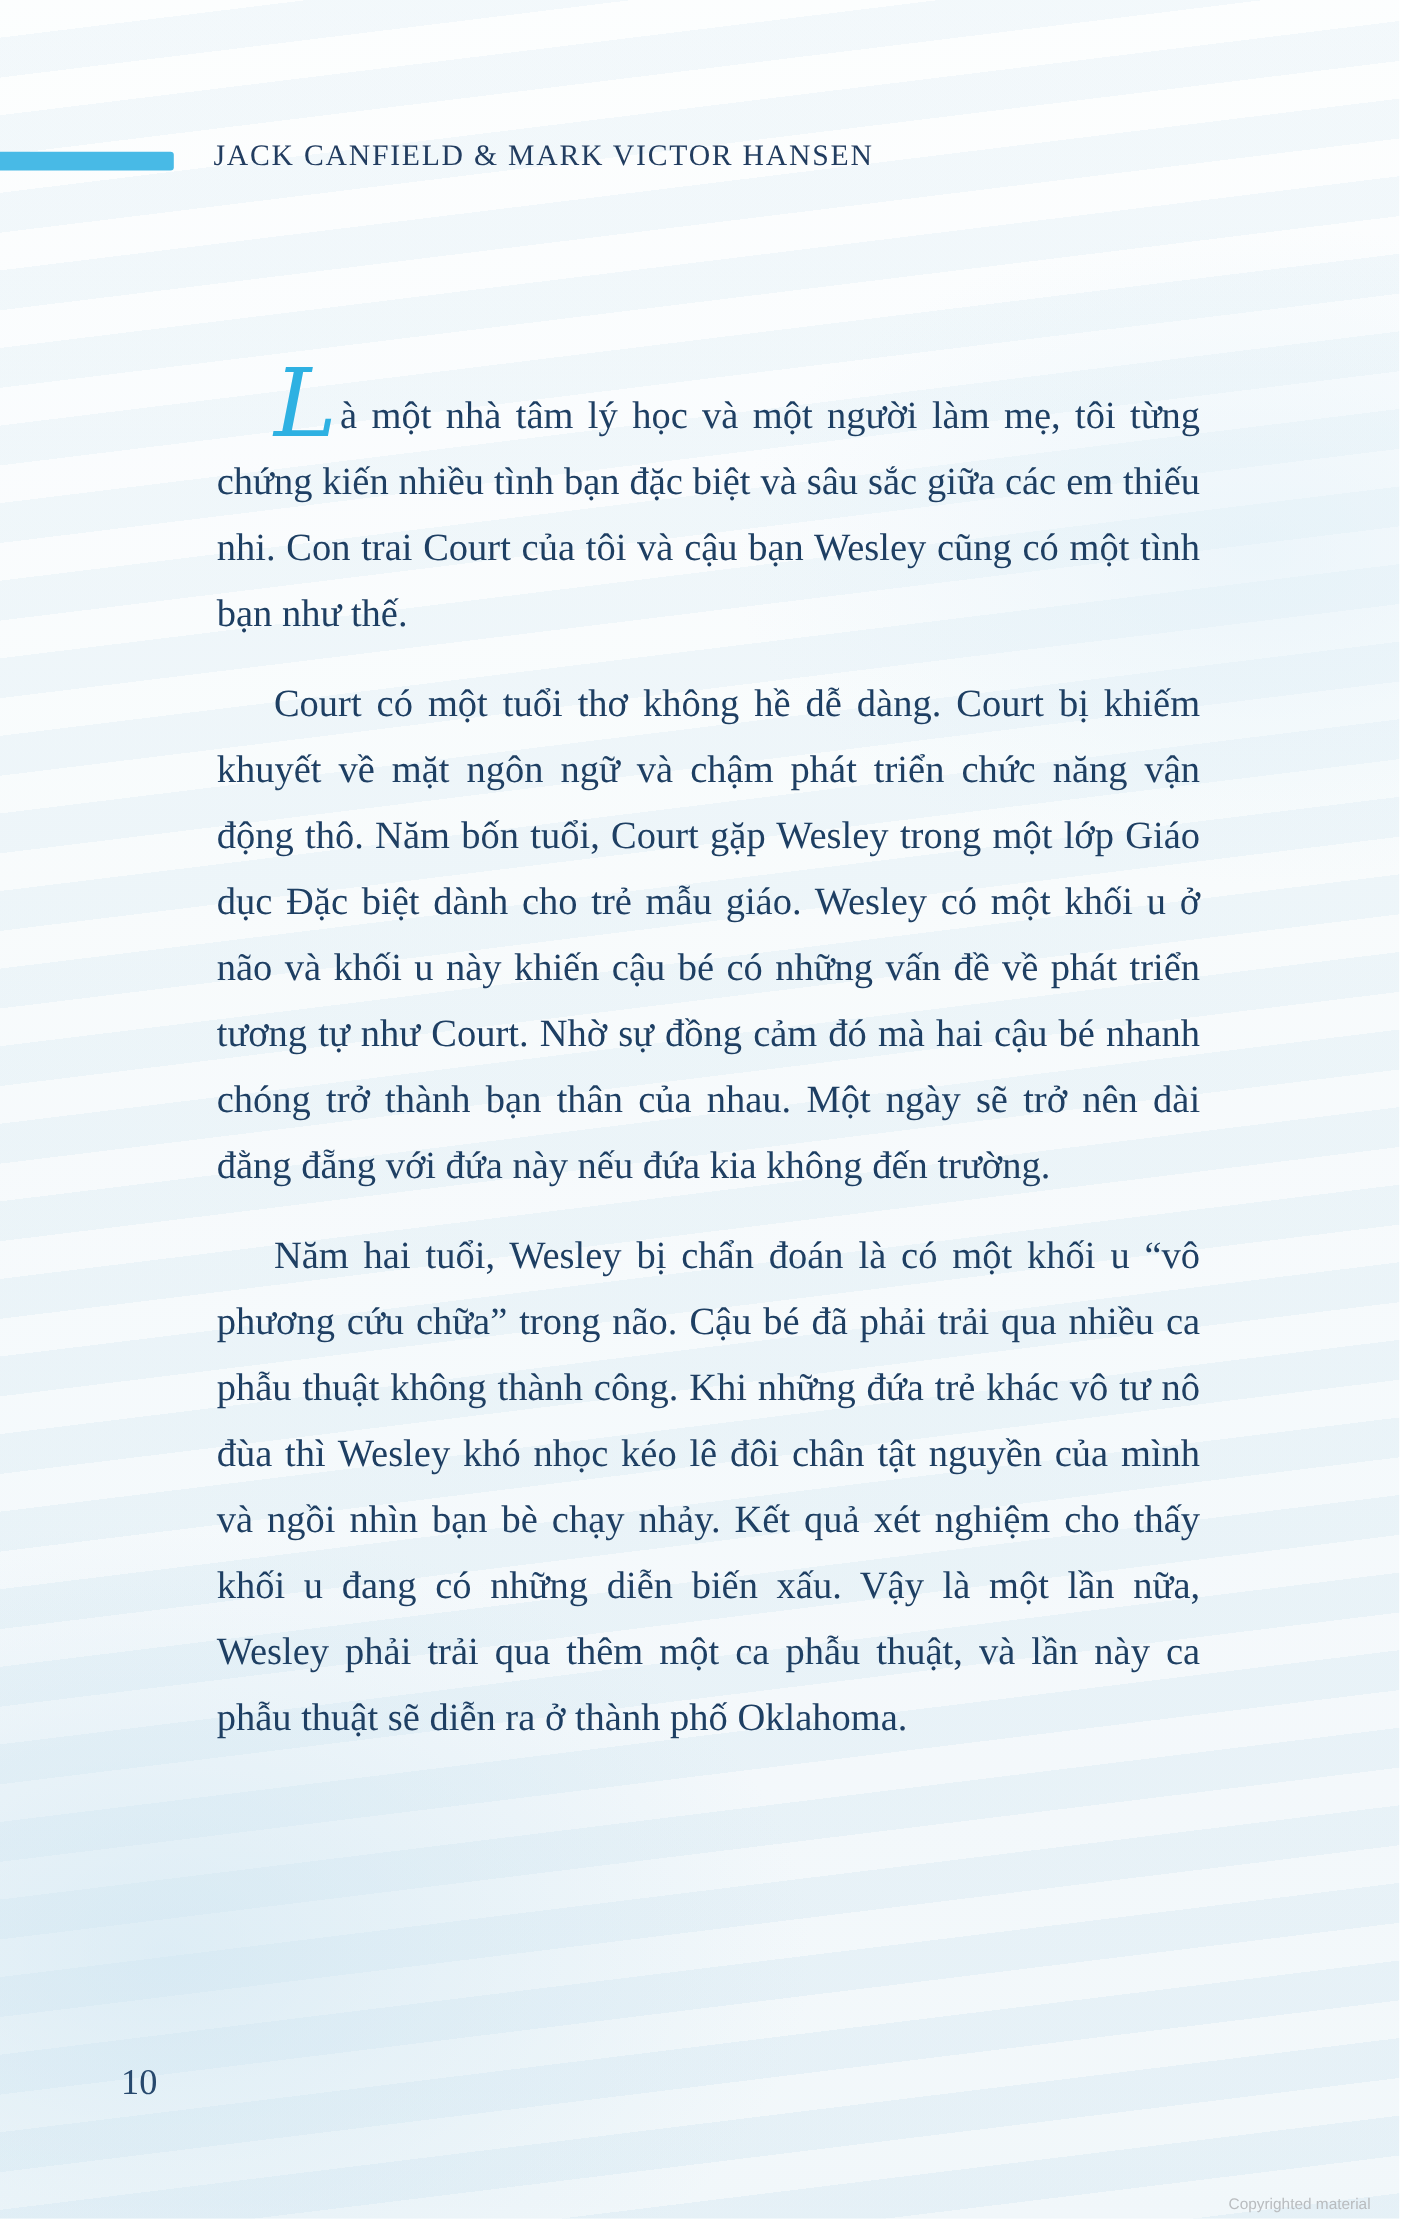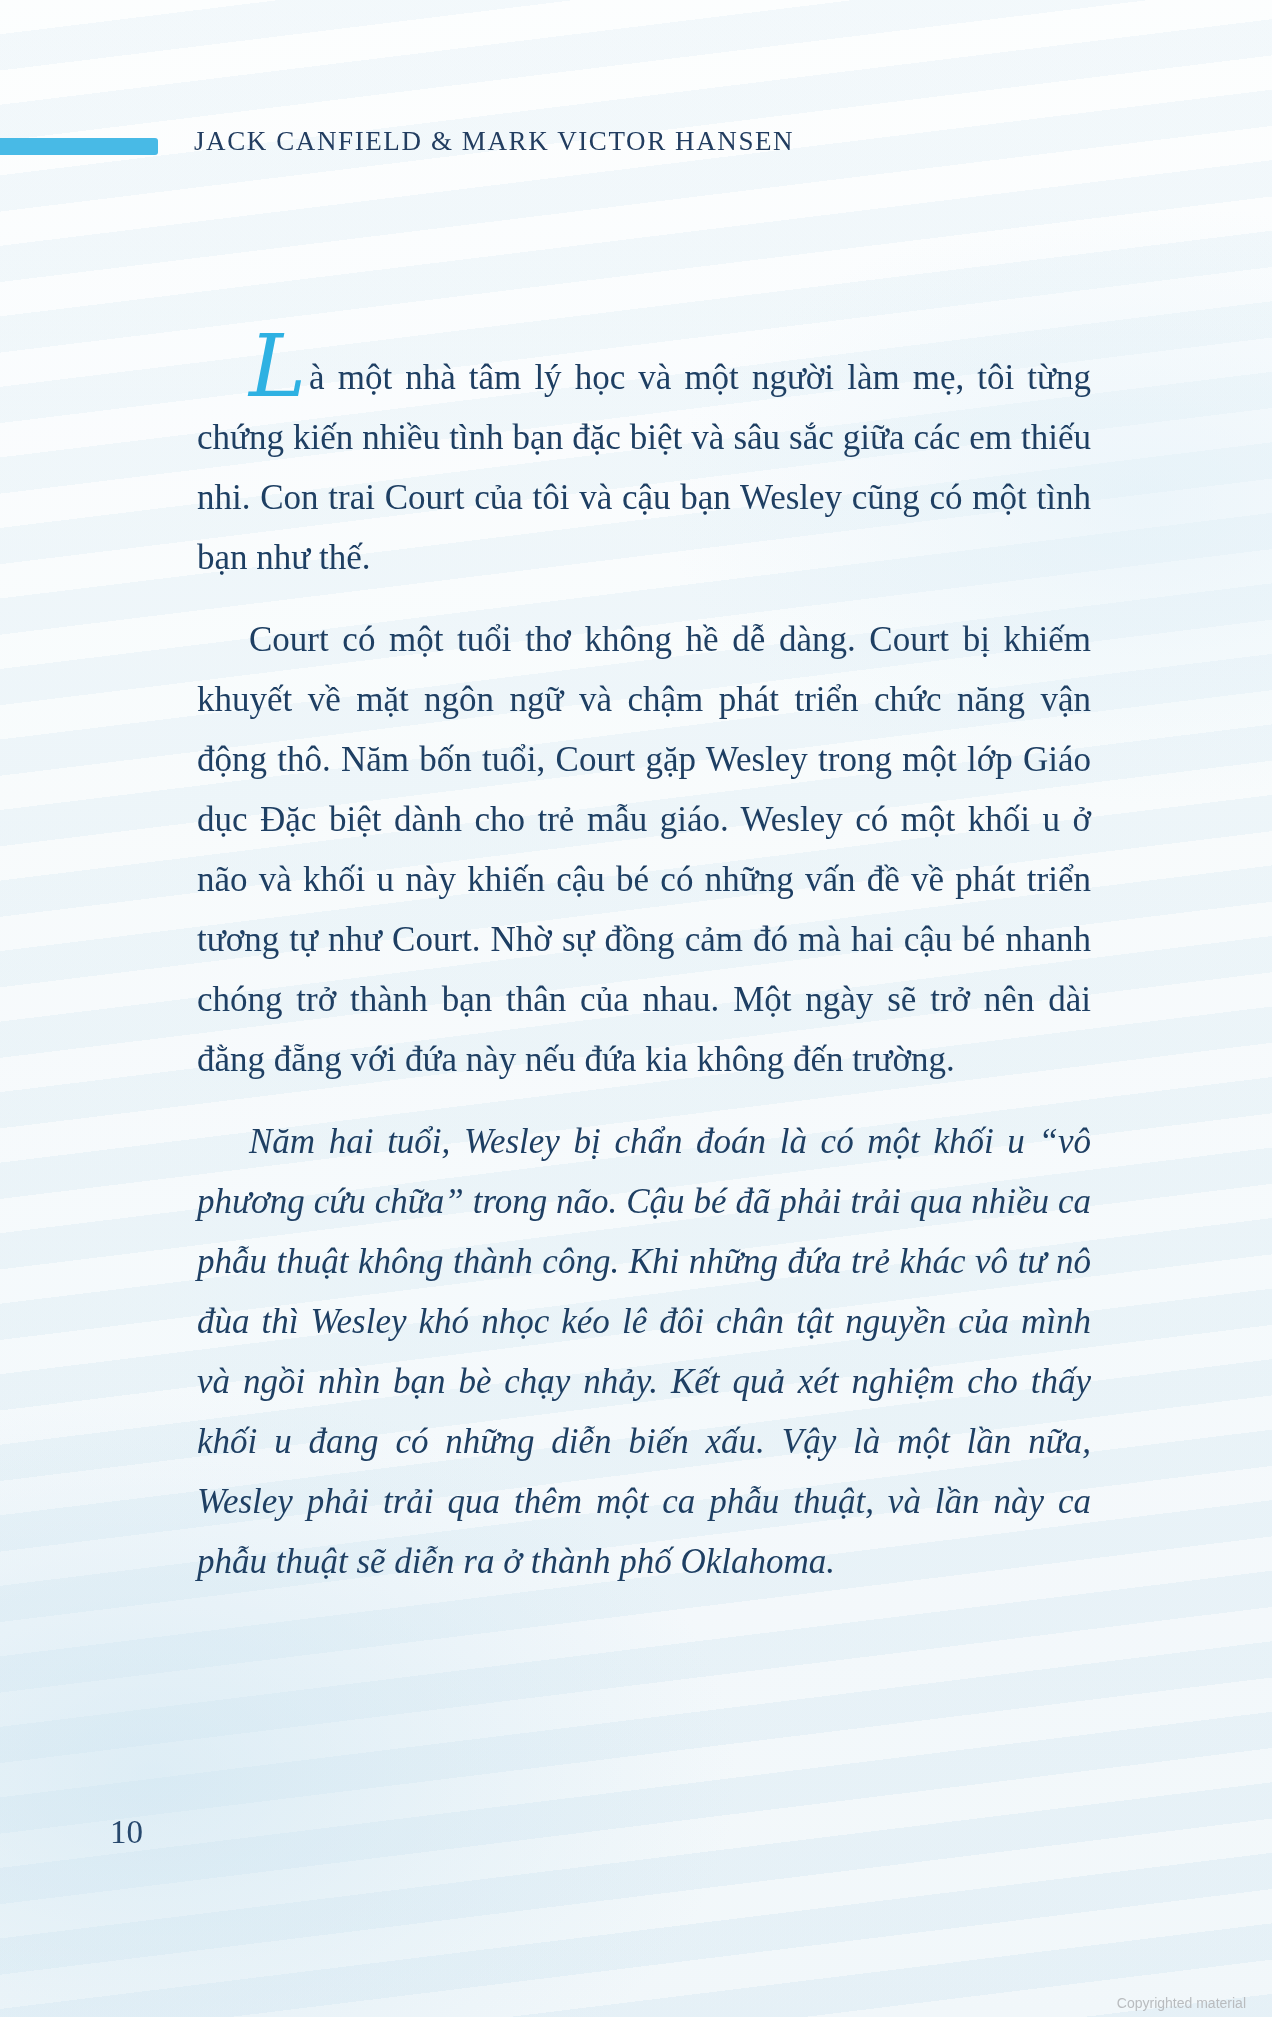--- a/index.html
+++ b/index.html
@@ -51,37 +51,37 @@
     width: 906px;
     text-align: justify;
     font-size: 35px;
     line-height: 60px;
     color: #1e3f63;
   }
   .para {
     margin: 0 12px 22px 0;
     text-indent: 52px;
   }
-  .para:last-child { margin-bottom: 0; font-style: italic; }
+  .para:last-child { margin-bottom: 0; }
   .dropcap {
     font-family: "DejaVu Serif", serif;
     font-style: italic;
     font-size: 86px;
     line-height: 0;
     position: relative;
     top: 7px;
     margin-right: 3px;
     color: #2eb1e2;
   }
 
   
   .page-number {
     position: absolute;
     left: 110px;
-    top: 1814px;
+    top: 1876px;
     font-size: 33px;
     color: #27486d;
   }
   .copyright {
     position: absolute;
     right: 26px;
     bottom: 6px;
     font-family: "Liberation Sans", sans-serif;
     font-size: 14px;
     color: #b9bcbf;

